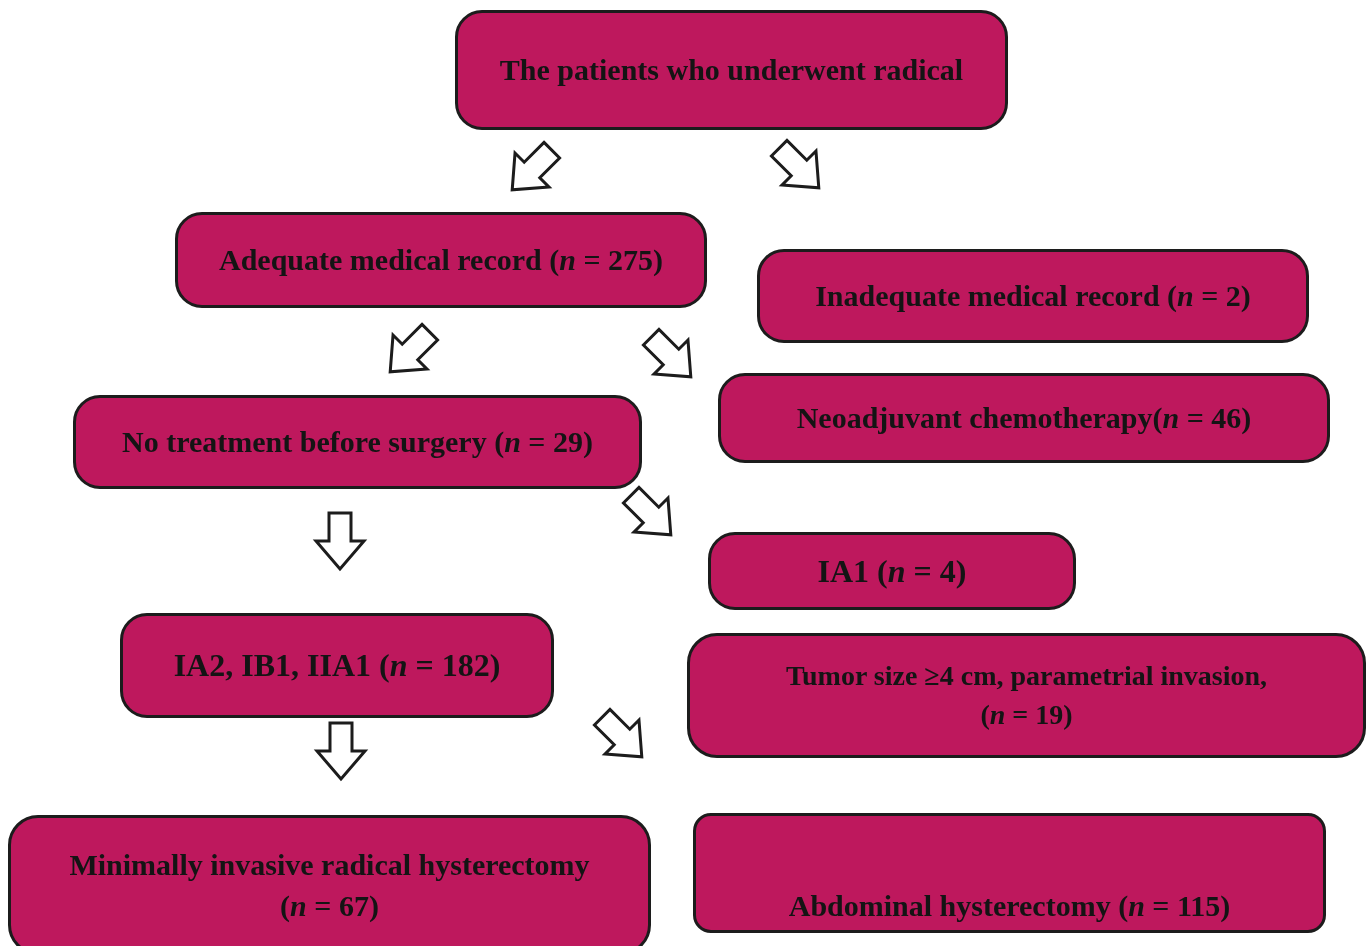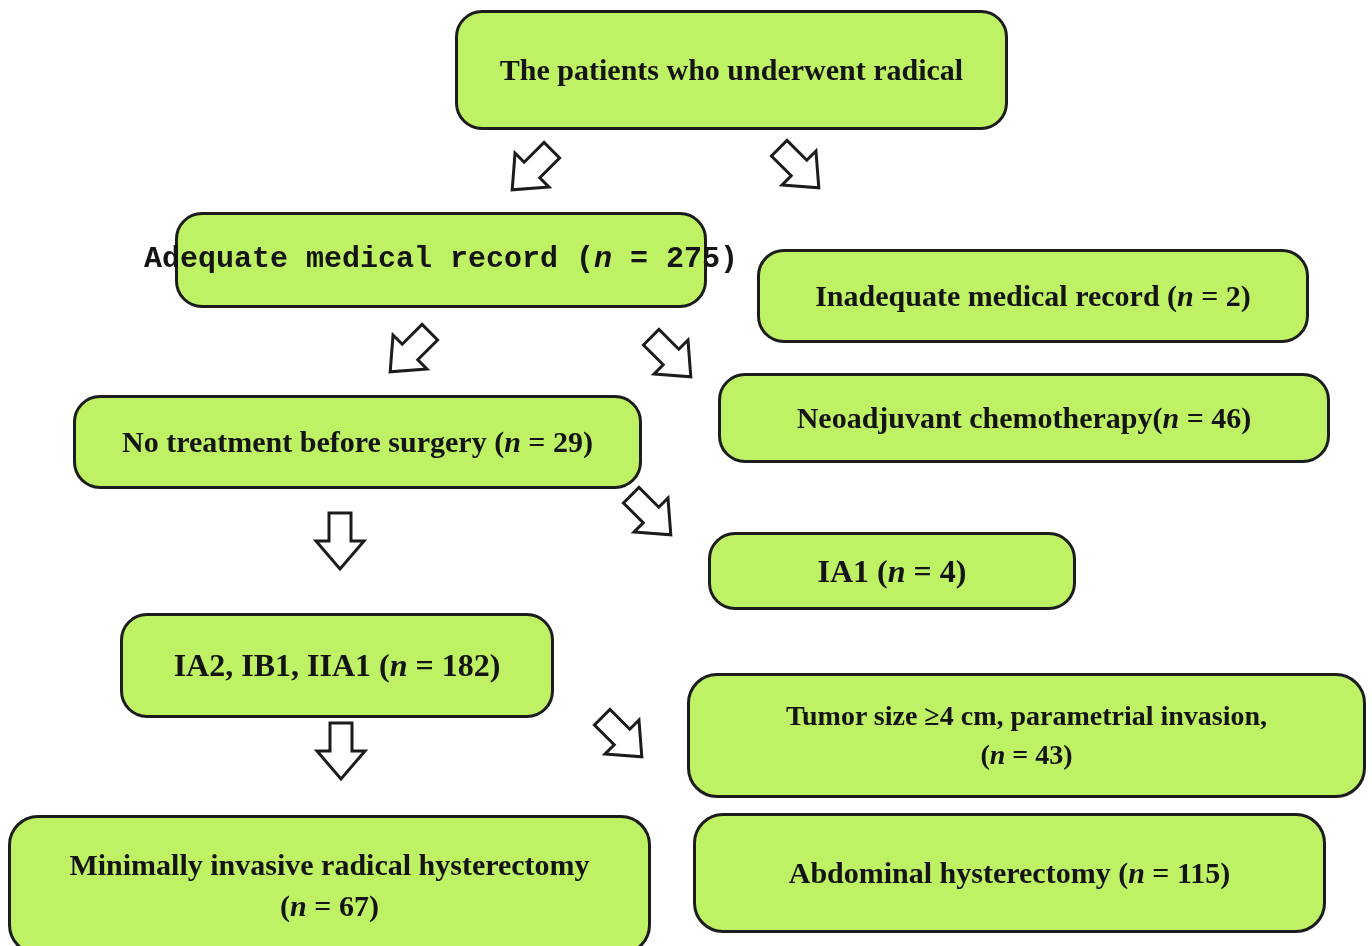--- a/index.html
+++ b/index.html
@@ -1,43 +1,43 @@
 <!DOCTYPE html>
 <html><head>
 <meta charset="utf-8">
 <style>
   html,body{margin:0;padding:0;background:#ffffff;}
   .stage{
     position:relative;width:1372px;height:946px;background:#ffffff;overflow:hidden;
     font-family:"Liberation Serif","DejaVu Serif",serif;color:#141414;
   }
   .box{
-    position:absolute;box-sizing:border-box;background:#bef264;
+    position:absolute;box-sizing:border-box;background:#be185d;
     border:3px solid #1c1c1c;border-radius:27px;
     display:flex;flex-direction:column;align-items:center;justify-content:center;
     text-align:center;font-weight:bold;font-size:30px;line-height:1.38;
     padding:4px 14px;
   }
   .box .line{margin:0;white-space:nowrap;}
   .fs32{font-size:32px;margin-top:20px;}
-  .fs28{font-size:28px;margin-top:40px;}
+  .fs28{font-size:28px;}
   i.nvar{font-style:italic;font-weight:bold;}
   .arrow{position:absolute;overflow:visible;}
   .arrow polygon{fill:#ffffff;stroke:#1c1c1c;stroke-width:3;stroke-linejoin:miter;}
 </style>
 </head>
 <body>
 
 <div class="stage">
 
   <div class="box" style="left:455px;top:10px;width:553px;height:120px;">
     <p class="line"><span>The patients who underwent radical</span></p>
   </div>
 
-  <div class="box" style="left:175px;top:212px;width:532px;height:96px;font-family:Liberation Mono, monospace;">
+  <div class="box" style="left:175px;top:212px;width:532px;height:96px;">
     <p class="line"><span>Adequate medical record (</span><i class="nvar">n</i><span> = 275)</span></p>
   </div>
 
   <div class="box" style="left:757px;top:217px;width:552px;height:94px;margin-top:32px;">
     <p class="line"><span>Inadequate medical record (</span><i class="nvar">n</i><span> = 2)</span></p>
   </div>
 
   <div class="box" style="left:73px;top:395px;width:569px;height:94px;">
     <p class="line"><span>No treatment before surgery (</span><i class="nvar">n</i><span> = 29)</span></p>
   </div>
@@ -49,29 +49,29 @@
   <div class="box fs32" style="left:708px;top:512px;width:368px;height:78px;">
     <p class="line"><span>IA1 (</span><i class="nvar">n</i><span> = 4)</span></p>
   </div>
 
   <div class="box fs32" style="left:120px;top:593px;width:434px;height:105px;">
     <p class="line"><span>IA2, IB1, IIA1 (</span><i class="nvar">n</i><span> = 182)</span></p>
   </div>
 
   <div class="box fs28" style="left:687px;top:633px;width:679px;height:125px;border-radius:30px;">
     <p class="line"><span>Tumor size ≥4 cm, parametrial invasion,</span></p>
-    <p class="line"><span>(</span><i class="nvar">n</i><span> = 43)</span></p>
+    <p class="line"><span>(</span><i class="nvar">n</i><span> = 19)</span></p>
   </div>
 
   <div class="box" style="left:8px;top:815px;width:643px;height:140px;border-radius:30px;">
     <p class="line"><span>Minimally invasive radical hysterectomy</span></p>
     <p class="line"><span>(</span><i class="nvar">n</i><span> = 67)</span></p>
   </div>
 
-  <div class="box" style="left:693px;top:813px;width:633px;height:120px;border-radius:30px;">
+  <div class="box" style="left:693px;top:813px;width:633px;height:120px;border-radius:18px;justify-content:flex-end;">
     <p class="line"><span>Abdominal hysterectomy (</span><i class="nvar">n</i><span> = 115)</span></p>
   </div>
 
   <svg class="arrow" style="left:506px;top:140px;transform:rotate(45deg);" width="52" height="60" viewBox="0 0 52 60">
     <polygon points="15,2 37,2 37,30 50,30 26,58 2,30 15,30"></polygon>
   </svg>
 
   <svg class="arrow" style="left:773px;top:138px;transform:rotate(-45deg);" width="52" height="60" viewBox="0 0 52 60">
     <polygon points="15,2 37,2 37,30 50,30 26,58 2,30 15,30"></polygon>
   </svg>

